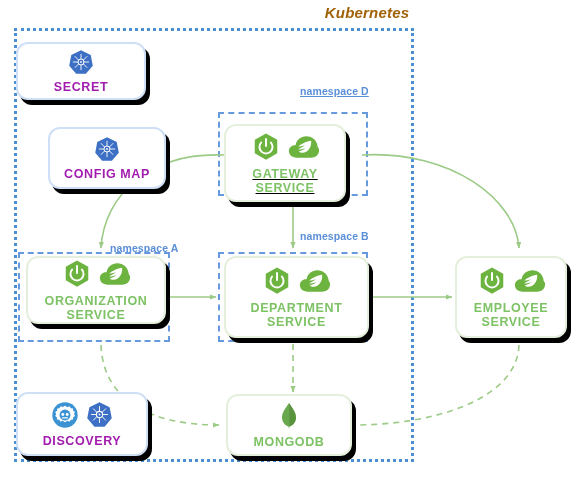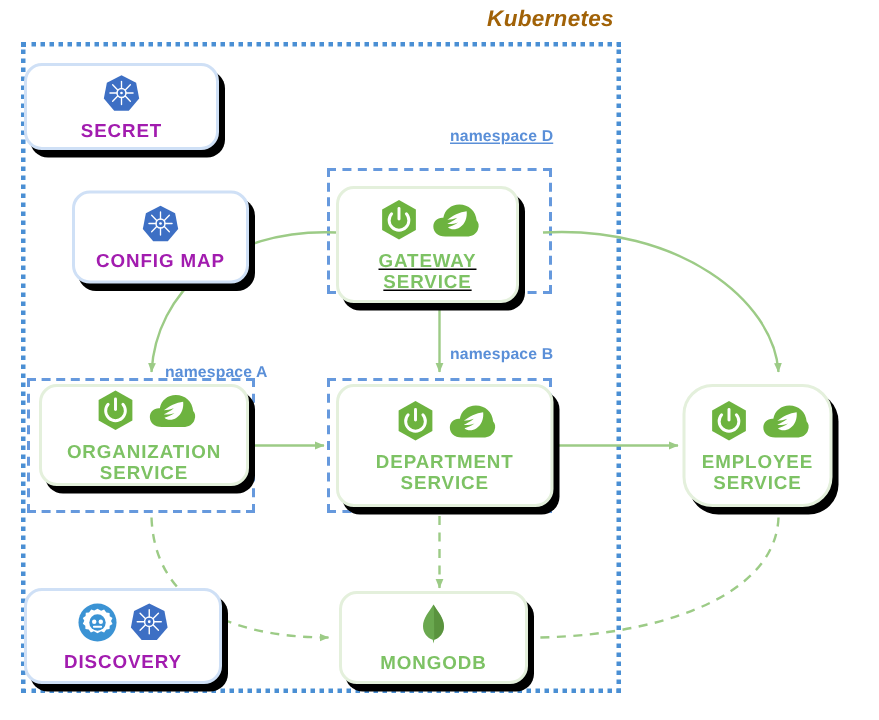--- a/index.html
+++ b/index.html
@@ -182,21 +182,21 @@
         <path fill="#6db33f" d="M20 52 C8 52 2 45 2 37 C2 29 9 23 17 24 C19 12 29 4 41 4 C55 4 66 14 67 28 C70 31 71 36 69 41 C67 48 60 52 52 52 Z"></path>
         <path fill="#fff" d="M52 14 C53 23 50 33 42 38 C36 42 28 42 24 38 C28 37 34 35 39 31 C33 33 27 34 23 33 C27 31 33 28 38 24 C33 26 27 27 23 27 C30 21 42 15 52 14 Z"></path>
       </svg>
     </div>
     <div class="card-label">
       <span>DEPARTMENT</span><br>
       <span>SERVICE</span>
     </div>
   </div>
 
-  <div class="card green" style="left:455px;top:256px;width:100px;height:82px;border-radius:20px;">
+  <div class="card green" style="left:455px;top:256px;width:112px;height:82px;">
     <div class="card-icons">
       <svg width="30" height="30" viewBox="0 0 64 64">
         <path fill="#6db33f" d="M32 3 L56 16.5 V45.5 L32 59 L8 45.5 V16.5 Z"></path>
         <g stroke="#fff" fill="none" stroke-width="4.2" stroke-linecap="round">
           <path d="M21.5 22.5 A14 14 0 1 0 42.5 22.5"></path>
           <line x1="32" y1="15" x2="32" y2="30"></line>
         </g>
       </svg>
       <svg width="32" height="26" viewBox="0 0 72 56">
         <path fill="#6db33f" d="M20 52 C8 52 2 45 2 37 C2 29 9 23 17 24 C19 12 29 4 41 4 C55 4 66 14 67 28 C70 31 71 36 69 41 C67 48 60 52 52 52 Z"></path>

